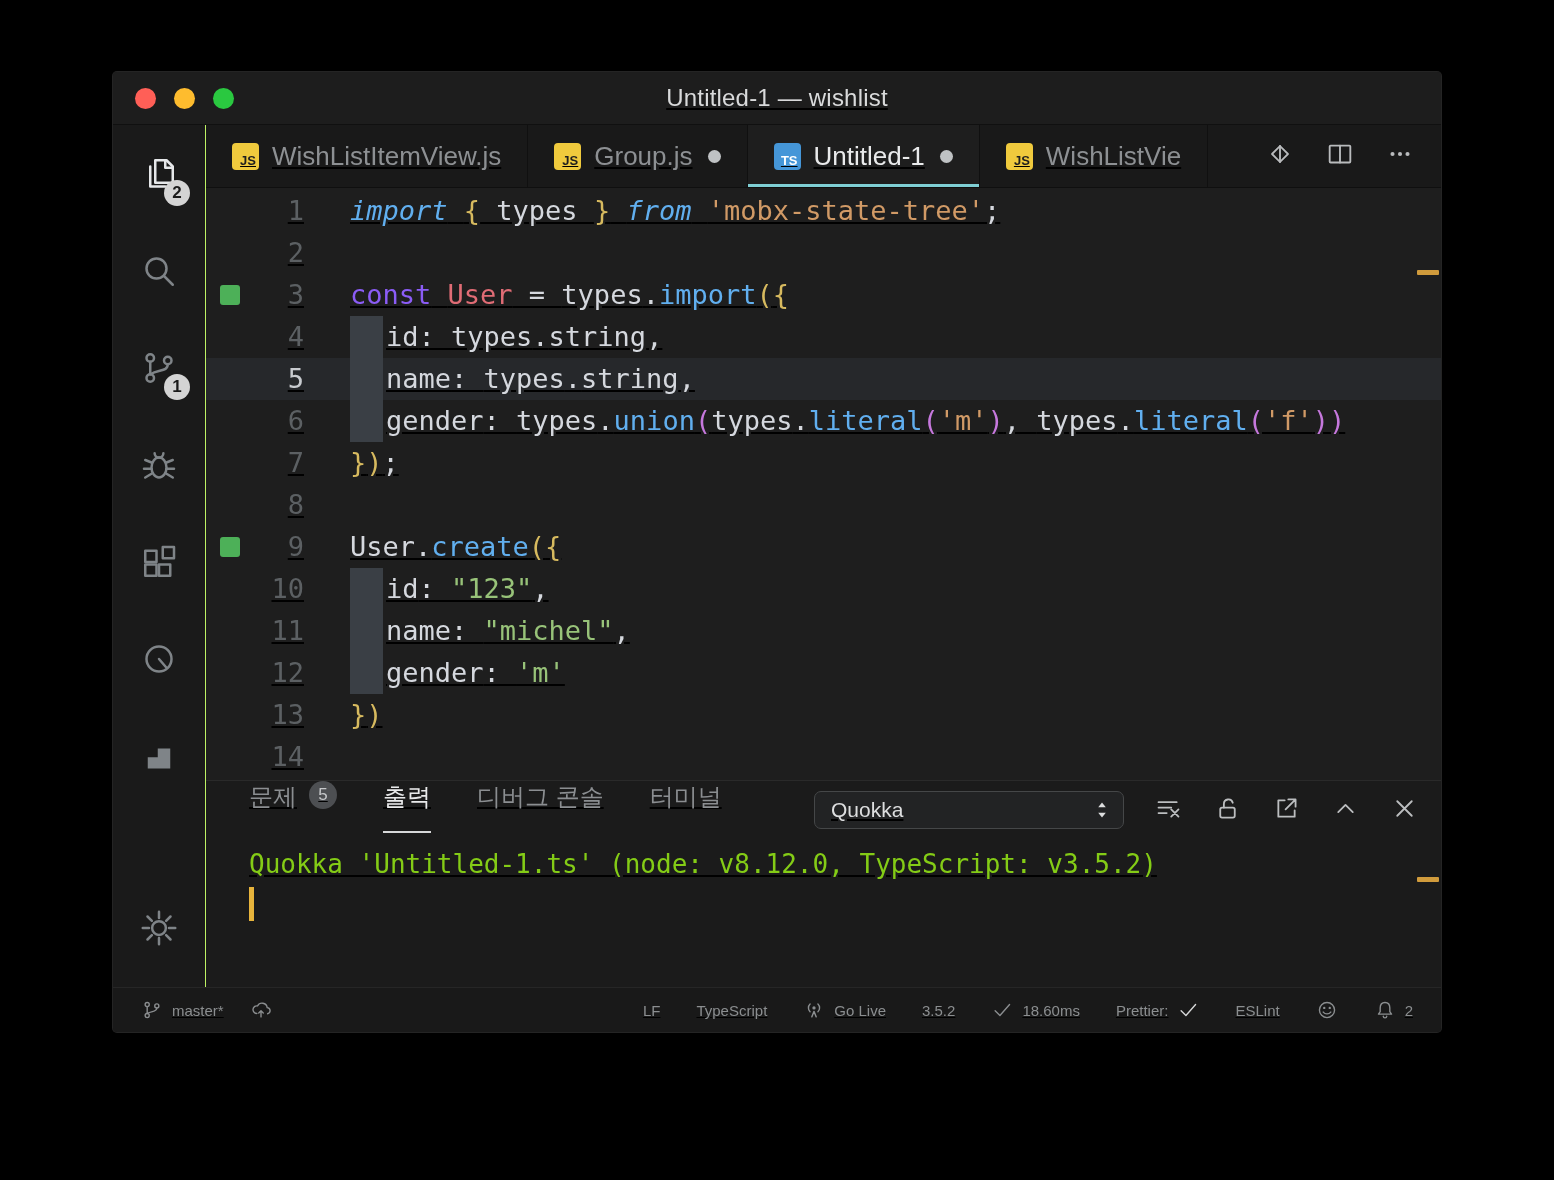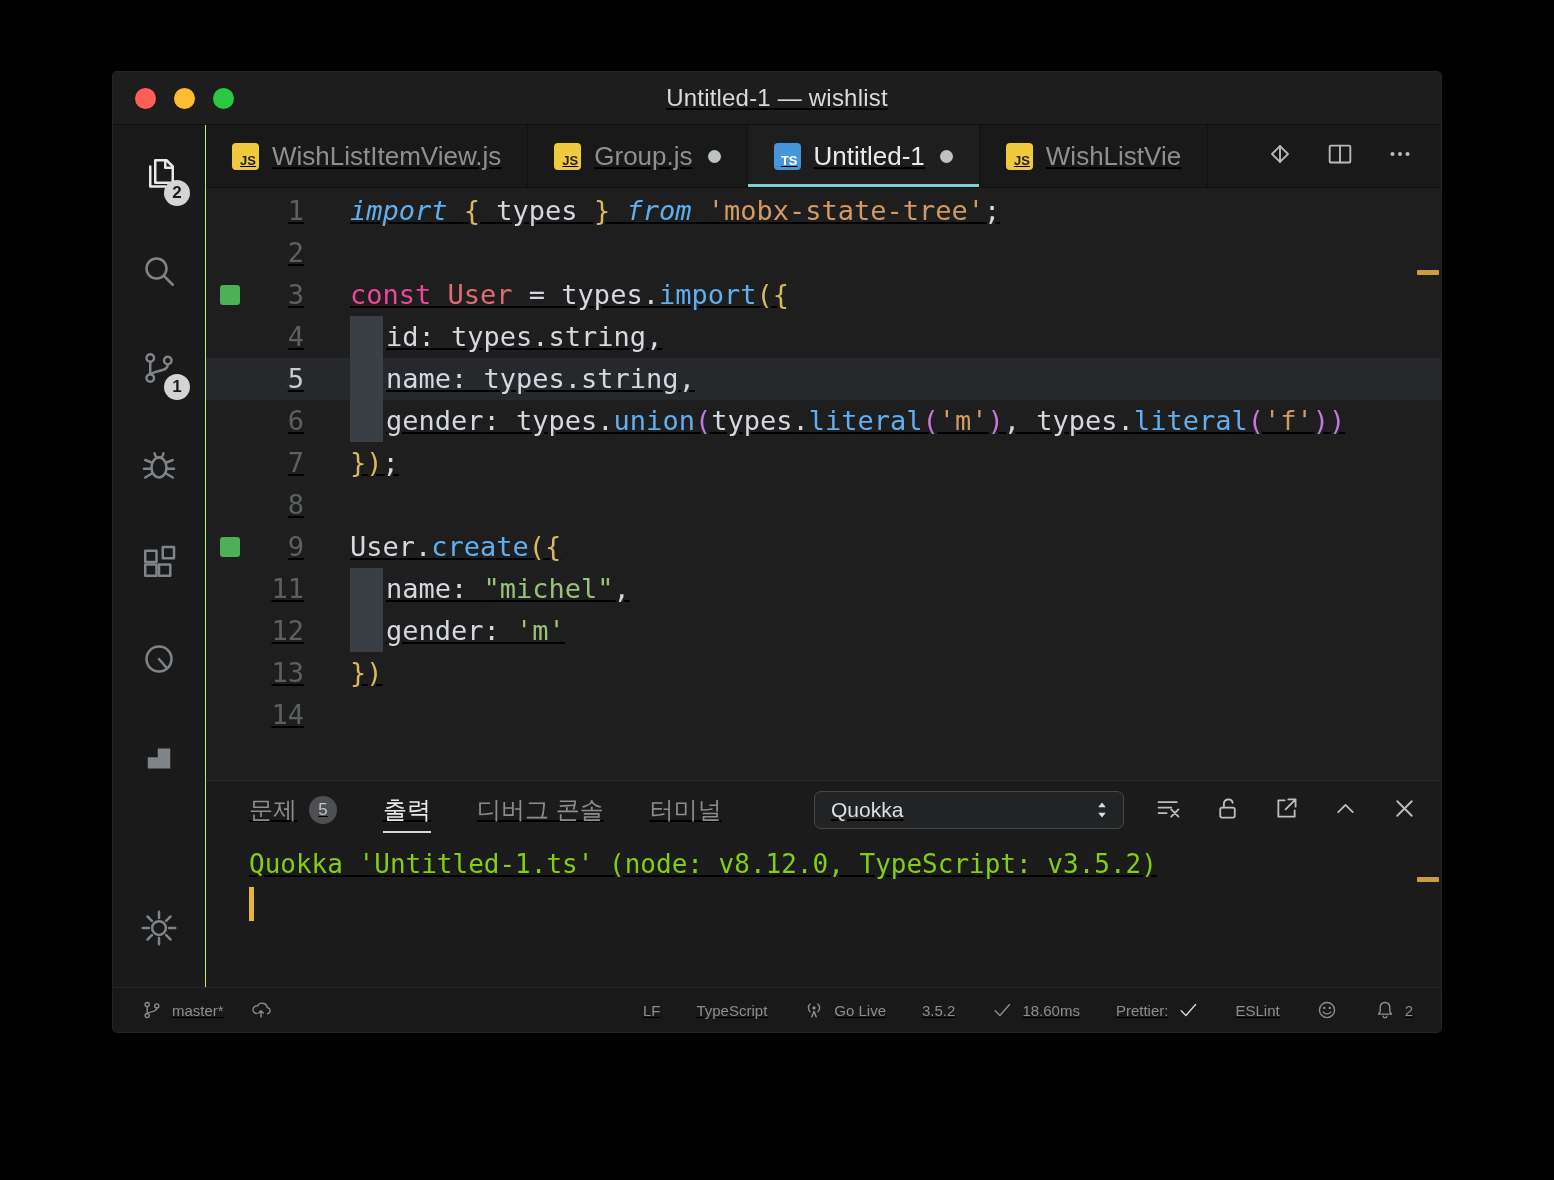--- a/index.html
+++ b/index.html
@@ -45,35 +45,35 @@
   .editor{flex:1;background:#1e1e1e;position:relative;padding-top:2px;overflow:hidden;font-family:"DejaVu Sans Mono",monospace;font-size:27px;}
   .cline{display:flex;height:42px;}
   .cline.current{background:#26282b;}
   .gut{width:46px;flex:none;display:flex;align-items:center;padding-left:14px;box-sizing:border-box;}
   .covsq{width:20px;height:20px;border-radius:3px;background:#4db058;}
   .lnum{width:52px;flex:none;text-align:right;color:#5c6063;line-height:42px;}
   .cline.current .lnum{color:#c8cbcf;}
   .ctext{padding-left:46px;white-space:pre;line-height:42px;flex:1;min-width:0;}
   .covblock{display:inline-block;width:33px;height:42px;background:#3a3f45;vertical-align:top;margin-right:3px;}
   .tk-pl{color:#d5d8de;}
-  .tk-kw{color:#ec4899;}
+  .tk-kw{color:#8b5cf6;}
   .tk-kwi{color:#61afef;font-style:italic;}
   .tk-fn{color:#61afef;}
   .tk-cls{color:#e06c75;}
   .tk-br{color:#d7ba5f;}
   .tk-pp{color:#c678dd;}
   .tk-so{color:#d19a66;}
   .tk-sg{color:#98c379;}
   .ruler-mark{position:absolute;width:22px;height:5px;border-radius:1px;background:#d09b3c;}
   .editor-mark{right:2px;top:82px;}
   .panel-mark{right:2px;top:96px;}
   
   .panel{height:206px;flex:none;background:#1b1b1b;border-top:1px solid #2a2a2a;position:relative;display:flex;flex-direction:column;}
   .panel-header{height:58px;flex:none;display:flex;align-items:center;padding:0 22px 0 43px;gap:46px;}
-  .ptab{font-size:24px;color:#8b8e91;display:flex;align-items:center;gap:12px;height:100%;position:relative;cursor:pointer;}
+  .ptab{font-size:24px;color:#8b8e91;display:flex;gap:12px;height:100%;position:relative;cursor:pointer;}
   .ptab.active{color:#e8e9ea;}
   .ptab.active::after{content:"";position:absolute;left:0;right:0;bottom:6px;height:2px;background:#d7d8d9;}
   .pbadge{min-width:28px;height:28px;border-radius:14px;background:#4d4f52;color:#c6c8ca;font-size:17px;display:flex;align-items:center;justify-content:center;padding:0 4px;box-sizing:border-box;}
   .panel-right{margin-left:auto;display:flex;align-items:center;gap:30px;color:#bcbec0;}
   .channel-select{width:310px;height:38px;background:#222324;border:1px solid #454748;border-radius:7px;display:flex;align-items:center;justify-content:space-between;padding:0 10px 0 16px;font-size:21px;color:#dddedf;box-sizing:border-box;cursor:pointer;}
   .channel-select .icon svg{width:22px;height:22px;display:block;}
   .picon svg{width:29px;height:29px;display:block;}
   .panel-content{flex:1;padding:10px 0 0 43px;font-family:"DejaVu Sans Mono",monospace;font-size:26px;color:#84cc16;}
   .cursor{width:5px;height:34px;background:#e7b43c;margin-top:8px;}
   
@@ -262,20 +262,25 @@
               <span class="gut"></span>
               <span class="lnum">8</span>
               <span class="ctext"></span>
             </div>
             <div class="cline">
               <span class="gut">
                 <span class="covsq"></span>
               </span>
               <span class="lnum">9</span>
               <span class="ctext"><span class="tk-pl">User</span><span class="tk-pl">.</span><span class="tk-fn">create</span><span class="tk-br">(</span><span class="tk-br">{</span></span>
+            </div>
+            <div class="cline">
+              <span class="gut"></span>
+              <span class="lnum">10</span>
+              <span class="ctext"><span class="covblock"></span><span class="tk-pl">id</span><span class="tk-pl">: </span><span class="tk-sg">"123"</span><span class="tk-pl">,</span></span>
             </div>
             <div class="cline">
               <span class="gut"></span>
               <span class="lnum">11</span>
               <span class="ctext"><span class="covblock"></span><span class="tk-pl">name</span><span class="tk-pl">: </span><span class="tk-sg">"michel"</span><span class="tk-pl">,</span></span>
             </div>
             <div class="cline">
               <span class="gut"></span>
               <span class="lnum">12</span>
               <span class="ctext"><span class="covblock"></span><span class="tk-pl">gender</span><span class="tk-pl">: </span><span class="tk-sg">'m'</span></span>

